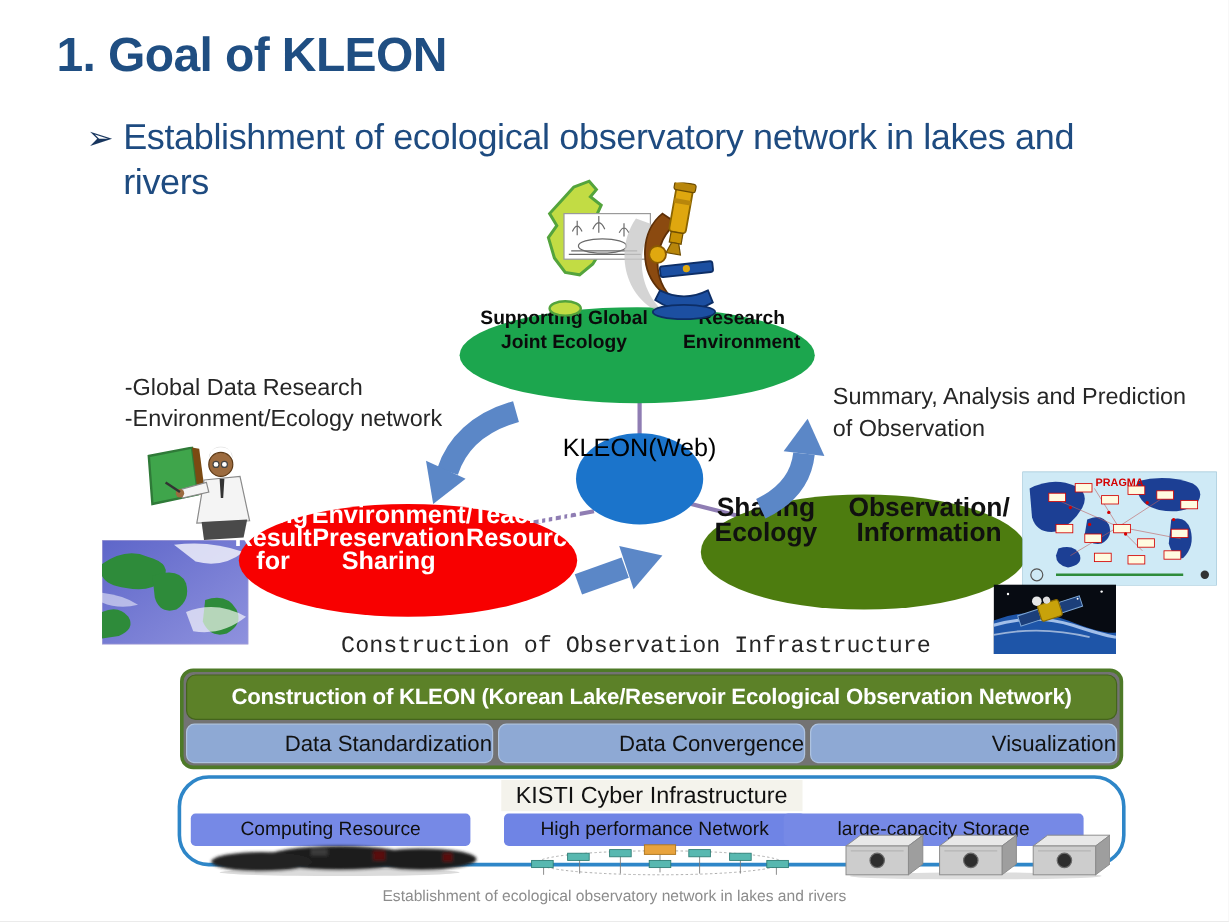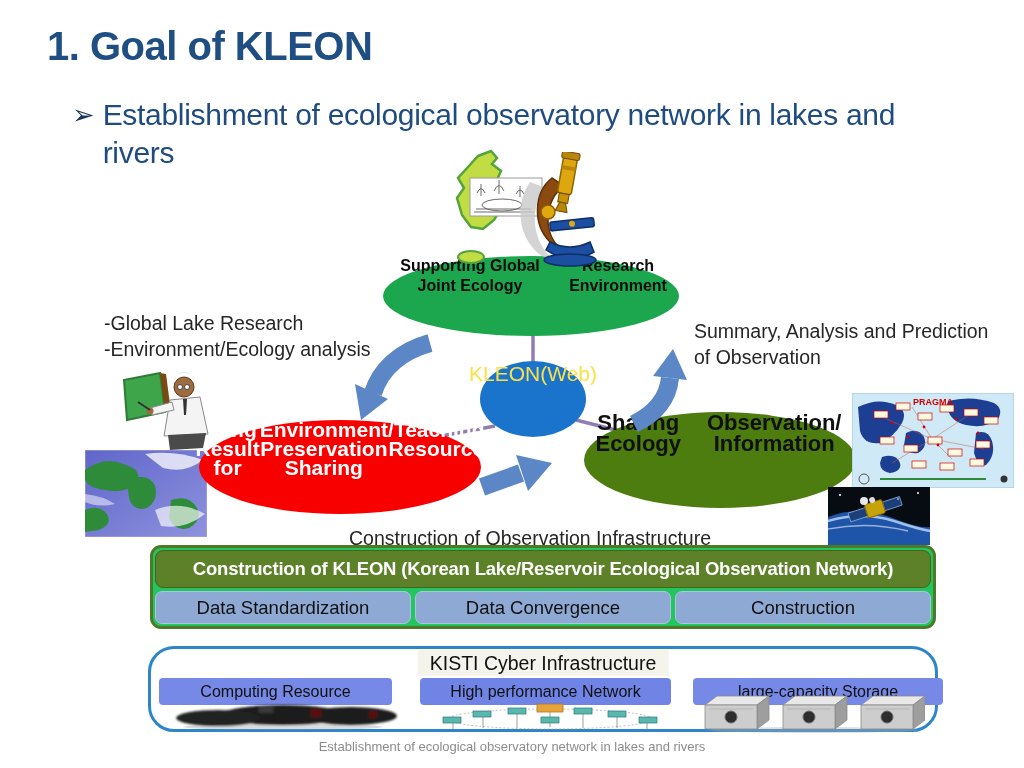--- a/index.html
+++ b/index.html
@@ -12,56 +12,56 @@
   .bullet{left:72px;top:96px;width:850px;display:flex;gap:8px;color:#1E4B80;}
   .bullet .marker{font-size:27px;line-height:38px;color:#17355E;}
   .bullet .btext{font-size:30px;line-height:38px;width:800px;letter-spacing:-0.3px;}
 
   
   .ellipse{border-radius:50%;display:flex;flex-direction:row;justify-content:center;
            text-align:center;font-weight:bold;z-index:2;}
   .ellipse span{display:block;}
   .top-ellipse{left:383px;top:256px;width:296px;height:80px;background:#1CA64E;
                color:#0b0b0b;font-size:16px;line-height:20px;}
-  .kleon{left:480px;top:361px;width:106px;height:76px;background:#1B74CB;color:#fde047;
+  .kleon{left:480px;top:361px;width:106px;height:76px;background:#1B74CB;color:#000000;
          font-size:21px;line-height:25px;font-weight:500;z-index:2;}
   .red-ellipse{left:199px;top:420px;width:282px;height:94px;background:#F80000;
                color:#ffffff;font-size:21px;line-height:19px;}
   .yellow-ellipse{left:584px;top:412px;width:272px;height:96px;background:#4d7c0f;
                   color:#101010;font-size:22px;line-height:21px;}
 
   
   .note{color:#262626;font-size:19.5px;line-height:26px;z-index:2;}
   .left-note{left:104px;top:310px;}
   .right-note{left:694px;top:318px;}
-  .infra-caption{left:240px;top:527px;width:580px;text-align:center;color:#262626;font-size:19.5px;}
+  .infra-caption{left:240px;top:527px;width:580px;text-align:center;color:#262626;font-size:19.5px;font-family:Liberation Mono, monospace;}
 
   
   .overlay{left:0;top:0;width:1024px;height:768px;pointer-events:none;}
   .z1{z-index:1;} .z3{z-index:3;}
 
   
-  .construction{left:150px;top:545px;width:786px;height:84px;border:3px solid #4E7A28;
-                border-radius:11px;background:#22c55e;box-sizing:border-box;padding:2px;}
+  .construction{left:150px;top:557px;width:786px;height:84px;border:3px solid #4E7A28;
+                border-radius:11px;background:#737373;box-sizing:border-box;padding:2px;}
   .construction .header{background:#5C8128;border:1px solid #44641C;border-radius:8px;height:36px;
                 line-height:36px;text-align:center;color:#ffffff;font-weight:bold;font-size:18.5px;letter-spacing:-0.2px;}
   .construction .row{display:flex;gap:4px;margin-top:3px;}
   .construction .cbox{flex:1;background:#8EA9D4;border:1px solid #AEC3E0;border-radius:7px;height:31px;
-                line-height:31px;text-align:center;font-size:18.5px;color:#111111;}
-
-  
-  .kisti{left:148px;top:646px;width:790px;height:86px;border:3.5px solid #2E86C8;border-radius:26px;
+                line-height:31px;text-align:right;font-size:18.5px;color:#111111;}
+
+  
+  .kisti{left:148px;top:646px;width:790px;height:76px;border:3.5px solid #2E86C8;border-radius:26px;
          background:#ffffff;box-sizing:border-box;}
   .kisti-label{position:absolute;top:1px;left:50%;transform:translateX(-50%);background:#F4F3EC;
          padding:0 12px;font-size:19.5px;height:26px;line-height:26px;color:#111111;white-space:nowrap;}
   .kbox{position:absolute;top:29px;height:27px;background:#7689E6;border-radius:4px;text-align:center;
         line-height:27px;font-size:16px;color:#101010;}
   .kbox.b1{left:8px;width:233px;}
   .kbox.b2{left:269px;width:251px;background:#6F84E5;text-align:center;}
-  .kbox.b3{left:542px;width:250px;}
+  .kbox.b3{left:502px;width:250px;}
 
   .footer{left:0;top:739px;width:1024px;text-align:center;color:#8C8C8C;font-size:13px;}
 </style>
 </head>
 <body>
 
 <div class="slide">
 
   <div class="abs title">1. Goal of KLEON</div>
 
@@ -138,22 +138,22 @@
       <path d="M482,487 L521,473"></path>
     </g>
     <g fill="#5B87C7">
       <polygon points="388,399 355,384 361,420"></polygon>
       <polygon points="687,380 653,376 673,349"></polygon>
       <polygon points="528,491 516,455 552,463"></polygon>
     </g>
   </svg>
 
   <div class="abs note left-note">
-    <div>-Global Lake Research</div>
-    <div>-Environment/Ecology analysis</div>
+    <div>-Global Data Research</div>
+    <div>-Environment/Ecology network</div>
   </div>
   <div class="abs note right-note">
     <div>Summary, Analysis and Prediction</div>
     <div>of Observation</div>
   </div>
 
   <svg class="abs z3" style="left:110px;top:372px;" width="112" height="84" viewBox="0 0 112 84">
     <polygon points="14,8 50,1 55,40 17,48" fill="#3FA54B" stroke="#2F7A38" stroke-width="2"></polygon>
     <polygon points="50,1 56,2 61,40 55,40" fill="#7B4A12"></polygon>
     <circle cx="74" cy="15" r="10" fill="#9C6B3F" stroke="#5d3a17"></circle>
@@ -247,21 +247,21 @@
     <circle cx="12" cy="8" r="1" fill="#ffffff"></circle>
       <circle cx="90" cy="6" r="1" fill="#ffffff"></circle>
     <circle cx="70" cy="12" r="0.8" fill="#ffffff"></circle>
   </svg>
 
   <div class="abs construction">
     <div class="header">Construction of KLEON (Korean Lake/Reservoir Ecological Observation Network)</div>
     <div class="row">
       <div class="cbox">Data Standardization</div>
       <div class="cbox">Data Convergence</div>
-      <div class="cbox">Construction</div>
+      <div class="cbox">Visualization</div>
     </div>
   </div>
 
   <div class="abs kisti">
     <div class="kisti-label">KISTI  Cyber Infrastructure</div>
     <div class="kbox b1">Computing Resource</div>
     <div class="kbox b2">High performance Network</div>
     <div class="kbox b3">large-capacity Storage</div>
 
     <svg style="position:absolute;left:12px;top:52px;" width="240" height="30" viewBox="0 0 240 30">

